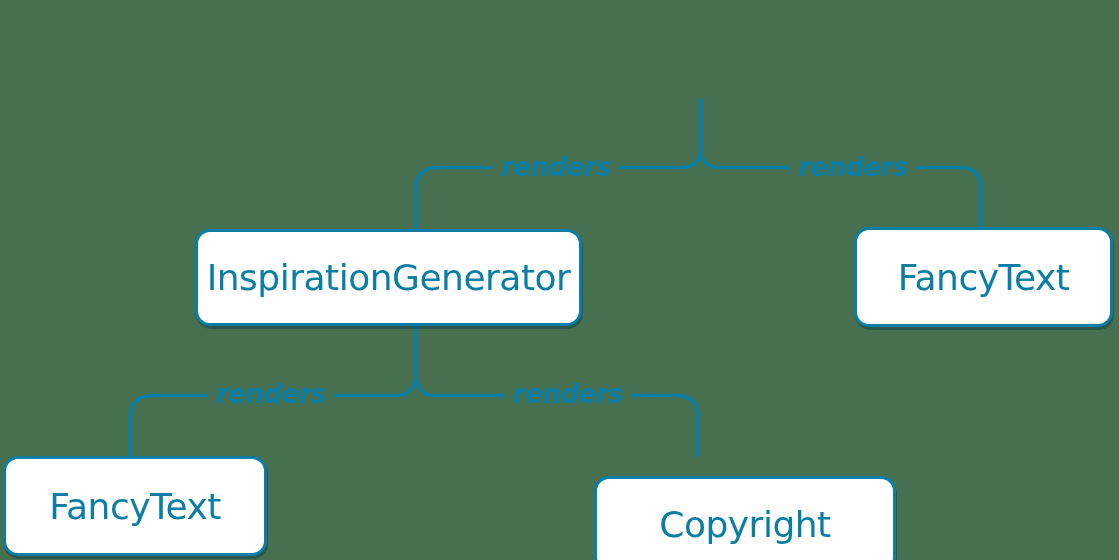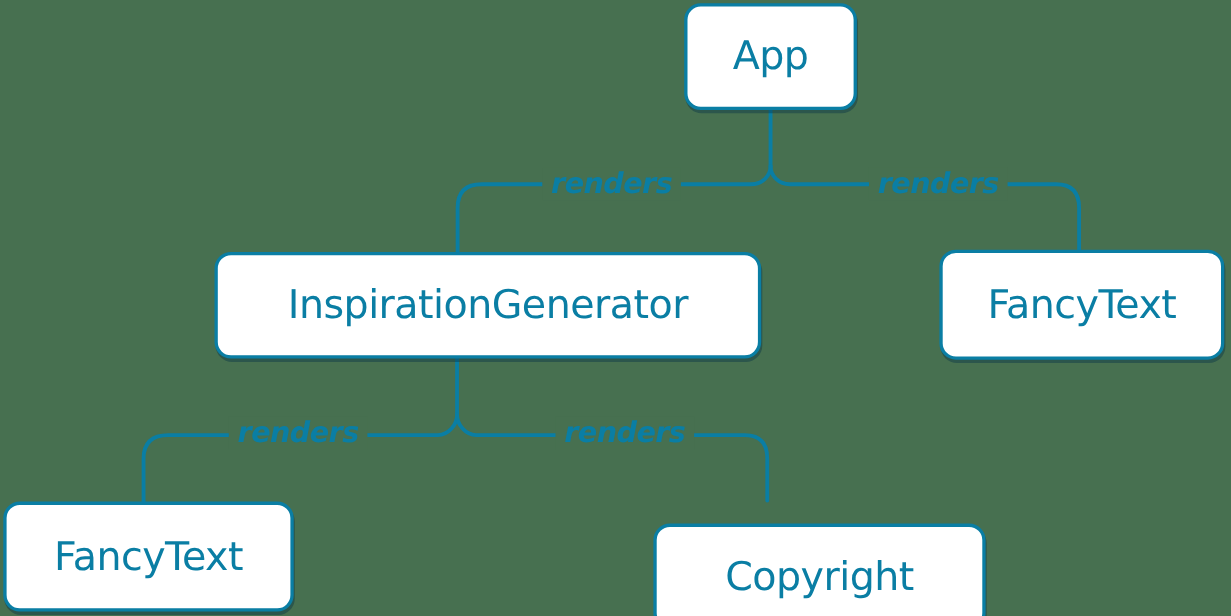--- a/index.html
+++ b/index.html
@@ -31,21 +31,21 @@
     padding:0 8px;
     color:var(--blue);
     font-size:26px;
     font-weight:600;
     letter-spacing:-0.5px;
     white-space:nowrap;
     font-style:italic;
   }
   
   .node-app               {left:622px; top:3px;   width:157px; height:97px;}
-  .node-inspiration       {left:195px; top:229px; width:497px; height:97px;}
+  .node-inspiration       {left:195px; top:229px; width:387px; height:97px;}
   .node-fancytext-right   {left:854px; top:227px; width:259px; height:100px;}
   .node-fancytext-left    {left:3px;   top:456px; width:264px; height:100px;}
   .node-copyright         {left:566px; top:476px; width:302px; height:96px;margin-left:28px;}
   
   .edge-label-top-left    {left:556px; top:167px;}
   .edge-label-top-right   {left:853px; top:167px;}
   .edge-label-bottom-left {left:271px; top:394px;}
   .edge-label-bottom-right{left:568px; top:394px;}
 </style>
 </head>
@@ -62,23 +62,20 @@
     <path d="M415.5 326 V377"></path>
     <path d="M415.5 377 C415.5 386 408 395.5 398 395.5 L153 395.5 Q130.5 395.5 130.5 417 L130.5 457"></path>
     <path d="M415.5 377 C415.5 386 423 395.5 433 395.5 L677 395.5 Q697.5 395.5 697.5 417 L697.5 455"></path>
   </svg>
 
   <span class="edge-label edge-label-top-left">renders</span>
   <span class="edge-label edge-label-top-right">renders</span>
   <span class="edge-label edge-label-bottom-left">renders</span>
   <span class="edge-label edge-label-bottom-right">renders</span>
 
-  <div class="node node-app">
-    <span>App</span>
-  </div>
 
   <div class="node node-inspiration">
     <span>InspirationGenerator</span>
   </div>
 
   <div class="node node-fancytext-right">
     <span>FancyText</span>
   </div>
 
   <div class="node node-fancytext-left">

